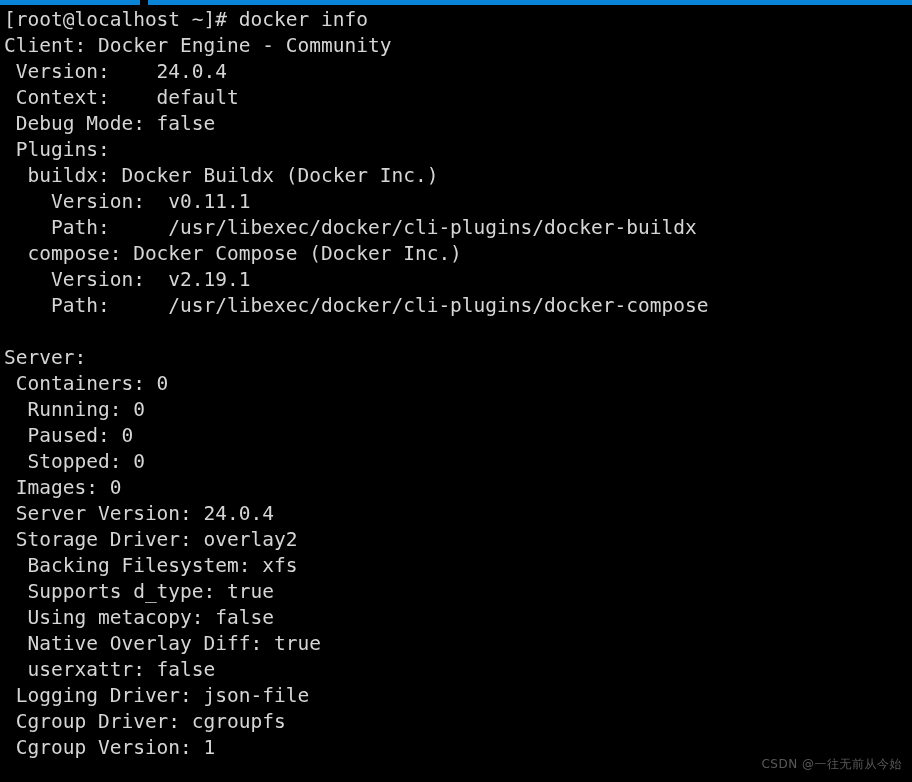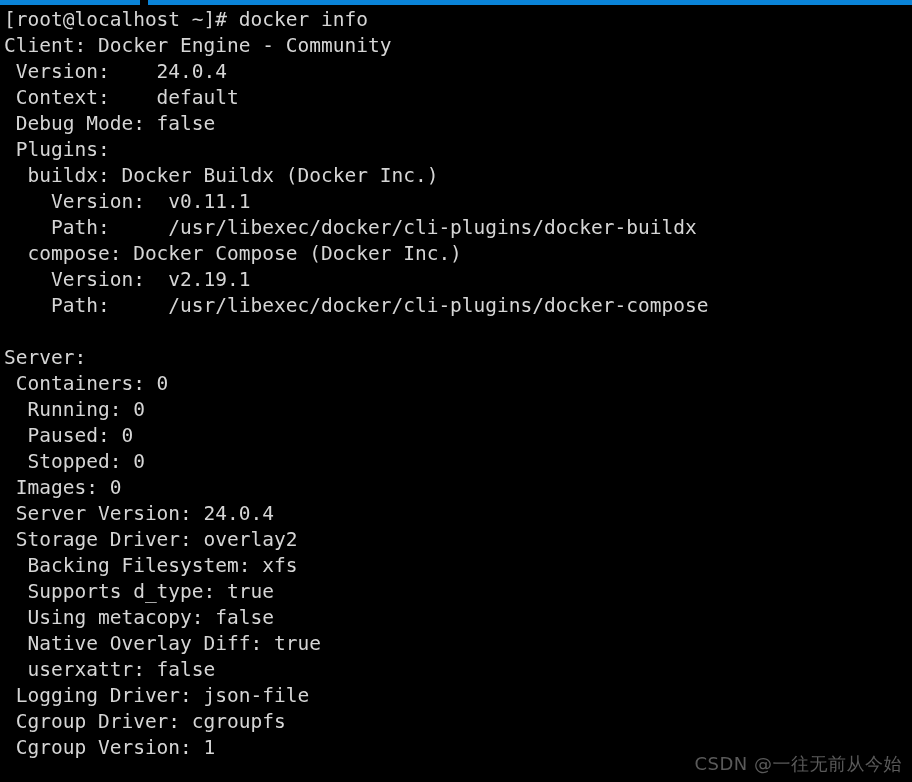--- a/index.html
+++ b/index.html
@@ -64,21 +64,21 @@
     white-space: pre;
     font-variant-ligatures: none;
   }
 
   #watermark {
     position: absolute;
     right: 10px;
     bottom: 6px;
     color: #5a5a5a;
     font-family: "DejaVu Sans", "Liberation Sans", sans-serif;
-    font-size: 18px;
+    font-size: 12px;
     line-height: 24px;
     white-space: pre;
     letter-spacing: 0.5px;
     margin-left: 48px;
   }
 </style>
 </head>
 <body>
 
 <div id="terminal-window">

